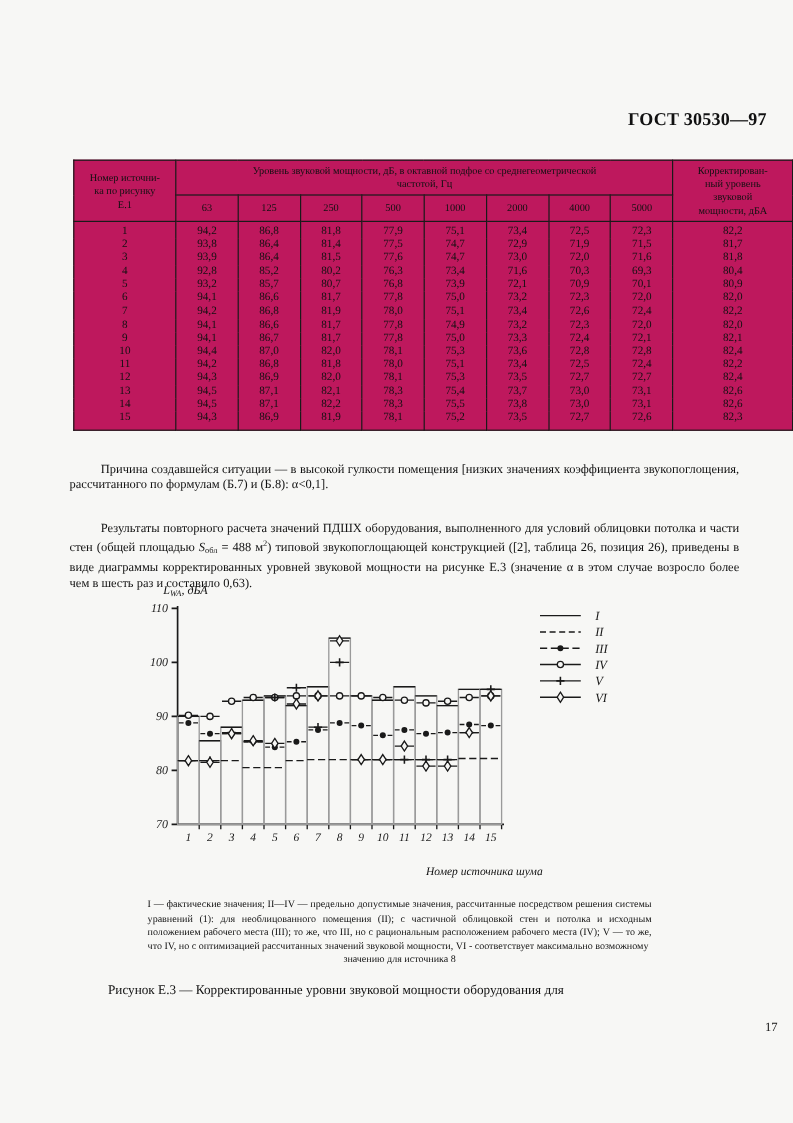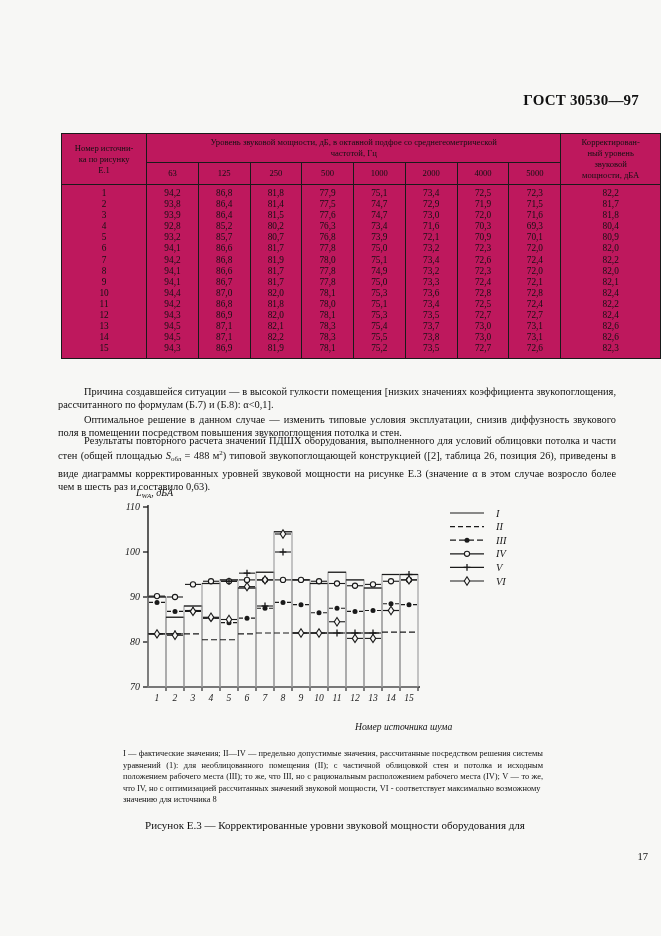--- a/index.html
+++ b/index.html
@@ -87,25 +87,25 @@
   .chartsvg{position:absolute;left:0;top:12px;}
   .fig-xlabel{
     position:absolute;left:255px;top:234px;
     font-size:9.6px;font-style:italic;white-space:nowrap;
   }
 
   .fig-note{
     position:absolute;left:123px;top:748px;width:420px;
     font-size:8.4px;line-height:11.6px;text-align:justify;
   }
-  .fig-note .lastline{display:block;}
+  .fig-note .lastline{display:block;text-align:center;}
 
   .fig-title{
     position:absolute;left:90px;top:818px;width:490px;
-    font-size:11px;line-height:14px;text-align:center;
+    font-size:11px;line-height:14px;text-align:left;
   }
   .pageno{
     position:absolute;right:13px;top:851px;
     font-size:10.5px;
   }
 </style>
 </head>
 <body>
 
 <div class="page">
@@ -321,21 +321,20 @@
           <td class="v">75,2</td>
           <td class="v">73,5</td>
           <td class="v">72,7</td>
           <td class="v">72,6</td>
           <td class="corr">82,3</td>
         </tr>
       </tbody>
   </table>
 
   <div class="para" id="p1">Причина создавшейся ситуации — в высокой гулкости помещения  [низких значениях коэффициента звукопоглощения, рассчитанного по формулам (Б.7) и (Б.8): α&lt;0,1].</div>
-  <div class="para" id="p2">Оптимальное решение в данном случае — изменить типовые условия эксплуатации, снизив диффузность звукового поля в помещении посредством повышения звукопоглощения потолка и стен.</div>
   <div class="para" id="p3">
     <span>Результаты повторного расчета значений ПДШХ оборудования, выполненного для условий облицовки потолка и части стен (общей площадью </span><span class="ital">S</span><span class="sub">обл</span><span> = 488 м</span><span class="sup">2</span><span>) типовой звукопоглощающей конструкцией ([2], таблица 26, позиция 26), приведены в виде диаграммы корректированных уровней звуковой мощности на рисунке Е.3 (значение α в этом случае возросло более чем в шесть раз и составило 0,63).</span>
   </div>
 
   <div class="figure">
     <div class="fig-ylabel">
       <span class="ital">L</span><span class="sb">WA</span><span>, дБА</span>
     </div>
     <svg class="chartsvg" id="chart" width="470" height="225" viewBox="0 0 470 225">
         <line x1="48" y1="6" x2="48" y2="188" stroke="#1a1a1a" stroke-width="1.4"></line>

